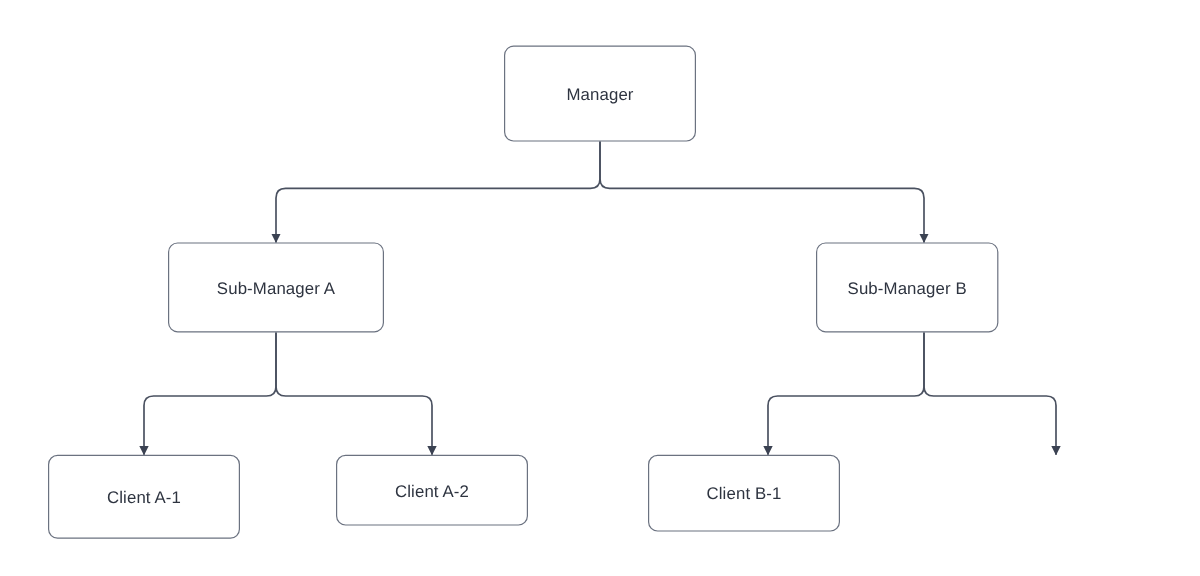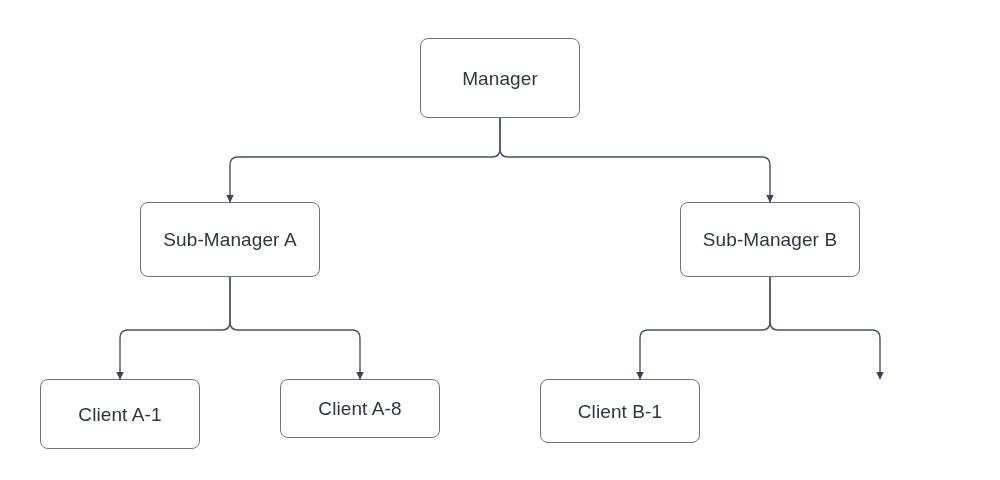--- a/index.html
+++ b/index.html
@@ -29,21 +29,21 @@
     position: absolute;
     box-sizing: border-box;
     background: #ffffff;
     border: 1.4px solid #6b7280;
     border-radius: 8px;
     display: flex;
     align-items: center;
     justify-content: center;
     color: #2e3440;
     font-family: "Liberation Sans", sans-serif;
-    font-size: 19px;
+    font-size: 14px;
     font-weight: 400;
     letter-spacing: 0.1px;
     line-height: 1;
     white-space: nowrap;
     z-index: 2;
   }
   .node-label {
     pointer-events: none;
   }
 </style>
@@ -69,30 +69,30 @@
   </svg>
 
   <div class="node" style="left:420px; top:38px; width:160px; height:80px;">
     <span class="node-label">Manager</span>
   </div>
 
   <div class="node" style="left:140px; top:202px; width:180px; height:75px;">
     <span class="node-label">Sub-Manager A</span>
   </div>
 
-  <div class="node" style="left:680px; top:202px; width:180px; height:75px;">
+  <div class="node" style="left:680px; top:202px; width:152px; height:75px;">
     <span class="node-label">Sub-Manager B</span>
   </div>
 
   <div class="node" style="left:40px; top:379px; width:160px; height:70px;">
     <span class="node-label">Client A-1</span>
   </div>
 
   <div class="node" style="left:280px; top:379px; width:160px; height:59px;">
-    <span class="node-label">Client A-8</span>
+    <span class="node-label">Client A-2</span>
   </div>
 
   <div class="node" style="left:540px; top:379px; width:160px; height:64px;">
     <span class="node-label">Client B-1</span>
   </div>
 
 
 </div>
 
 </body></html>

